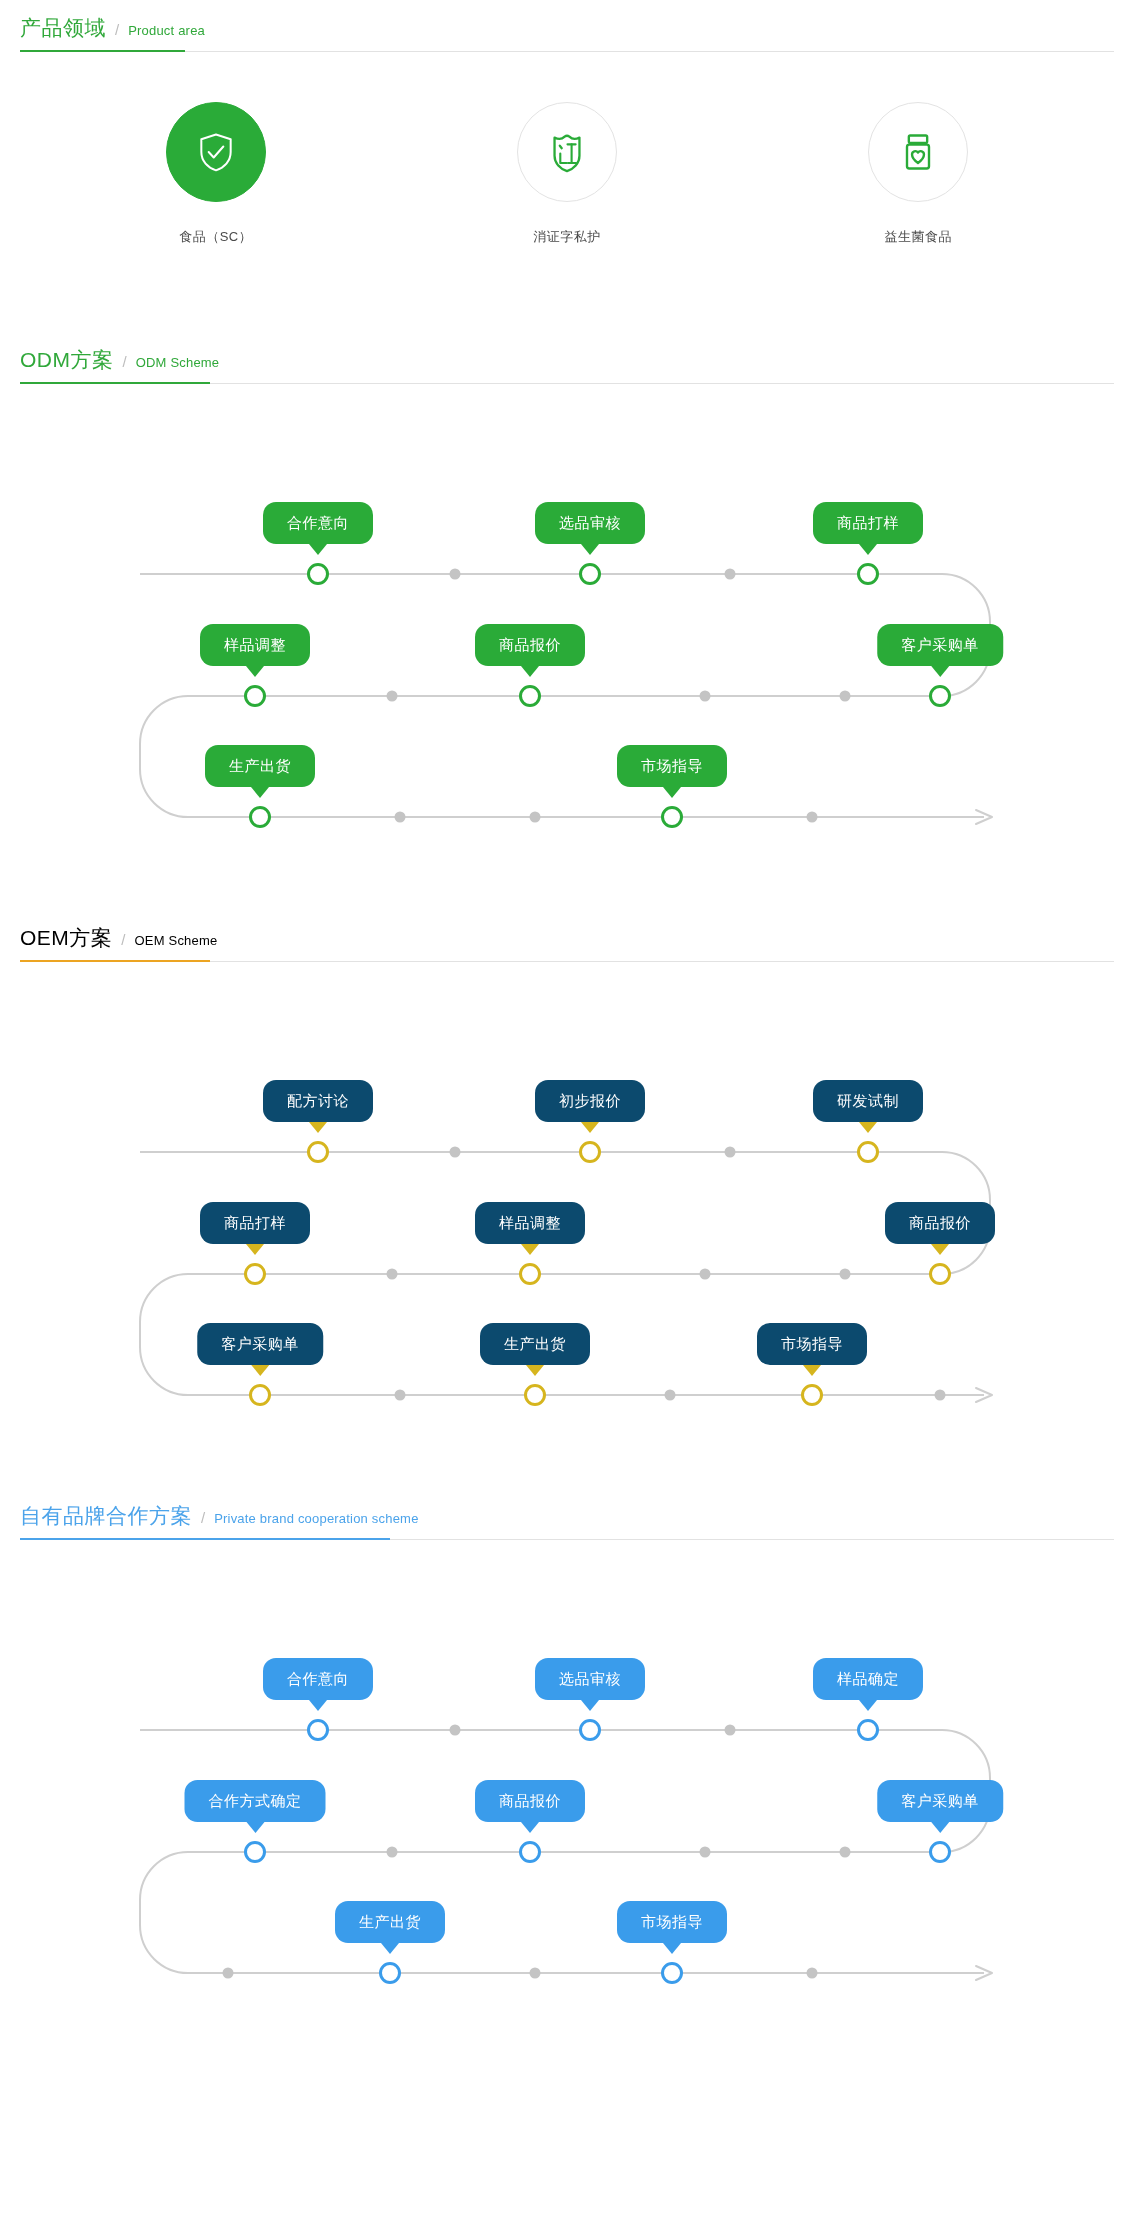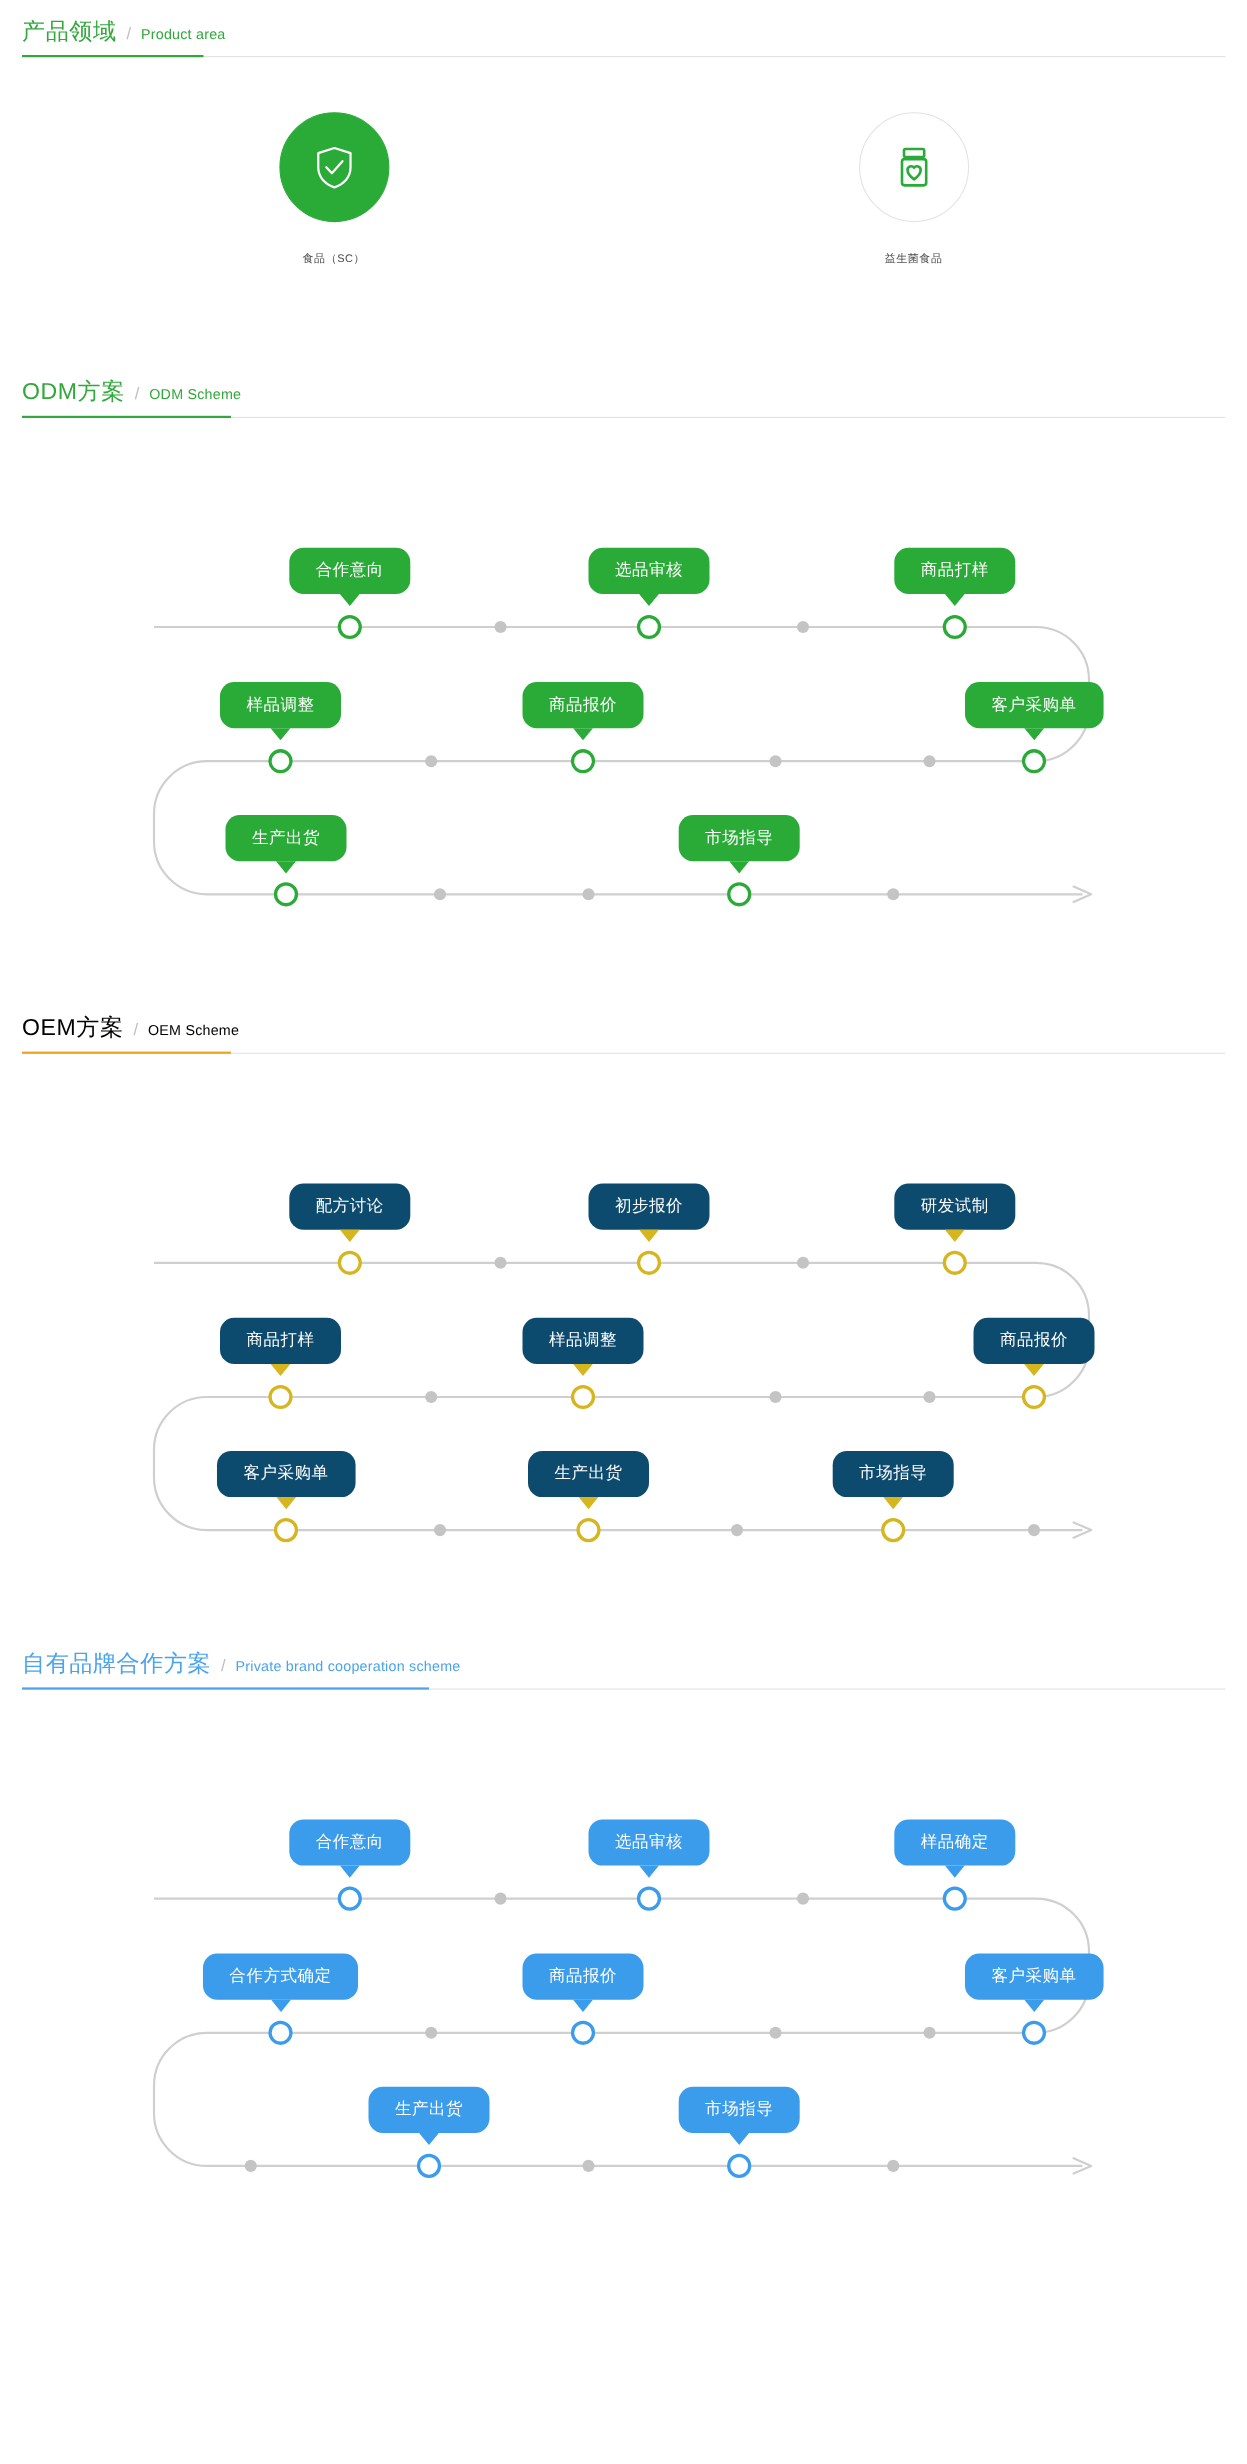--- a/index.html
+++ b/index.html
@@ -42,21 +42,21 @@
   }
   .prod { width: 220px; text-align: center; }
   .circ {
     width: 100px; height: 100px; border-radius: 50%;
     margin: 0 auto 26px auto;
     display: flex; align-items: center; justify-content: center;
     border: 1px solid #e3e3e3;
     background: #fff;
   }
   .circ.filled { background: #2aab38; border-color: #2aab38; }
-  .prod .cap { font-size: 10px; color: #4a4a4a; letter-spacing: .5px; }
+  .prod .cap { font-size: 13px; color: #4a4a4a; letter-spacing: .5px; }
 
   
   .flow { position: relative; width: 1134px; }
   .flow svg.path-layer { position: absolute; left: 0; top: 0; }
   .nodes { position: relative; }
 
   .node { position: absolute; transform: translateX(-50%); }
   .pill {
     position: relative;
     color: #fff;
@@ -127,20 +127,33 @@
     <div class="prod">
       <div class="circ filled">
         <svg width="44" height="44" viewBox="0 0 48 48" fill="none" stroke="#ffffff" stroke-width="2.2" stroke-linecap="round" stroke-linejoin="round">
           <path d="M24 5 L40 10 V24 C40 34 33 41 24 44 C15 41 8 34 8 24 V10 Z"></path>
           <path d="M16 24 L21.5 30 L32 18"></path>
         </svg>
       </div>
       <div class="cap">食品（SC）</div>
     </div>
 
+    <div class="prod">
+      <div class="circ">
+        <svg width="46" height="46" viewBox="0 0 48 48" fill="none" stroke="#2aab38" stroke-width="2.4" stroke-linecap="round" stroke-linejoin="round">
+          <path d="M11 9 C15 11 19 10.5 21.5 8 C23 6.8 25 6.8 26.5 8 C29 10.5 33 11 37 9 L37 28 C37 36 31 41.5 24 44 C17 41.5 11 36 11 28 Z"></path>
+          <path d="M16.5 17.5 L18.5 20"></path>
+          <path d="M17 25.5 L17 35.5 L23.5 35.5" stroke-width="2.2"></path>
+          <path d="M24.5 16 L33 16" stroke-width="2.2"></path>
+          <path d="M28.8 16 L28.8 35" stroke-width="2.2"></path>
+          <path d="M25 35.5 L33.5 35.5" stroke-width="2.2"></path>
+        </svg>
+      </div>
+      <div class="cap">消证字私护</div>
+    </div>
 
 
     <div class="prod">
       <div class="circ">
         <svg width="44" height="44" viewBox="0 0 48 48" fill="none" stroke="#2aab38" stroke-width="2.6" stroke-linecap="round" stroke-linejoin="round">
           <rect x="14" y="6" width="20" height="8" rx="1.5"></rect>
           <rect x="12" y="16" width="24" height="26" rx="2.5"></rect>
           <path d="M24 36 C24 36 17.5 31.5 17.5 26.8 A3.6 3.6 0 0 1 24 24.6 A3.6 3.6 0 0 1 30.5 26.8 C30.5 31.5 24 36 24 36 Z"></path>
         </svg>
       </div>

